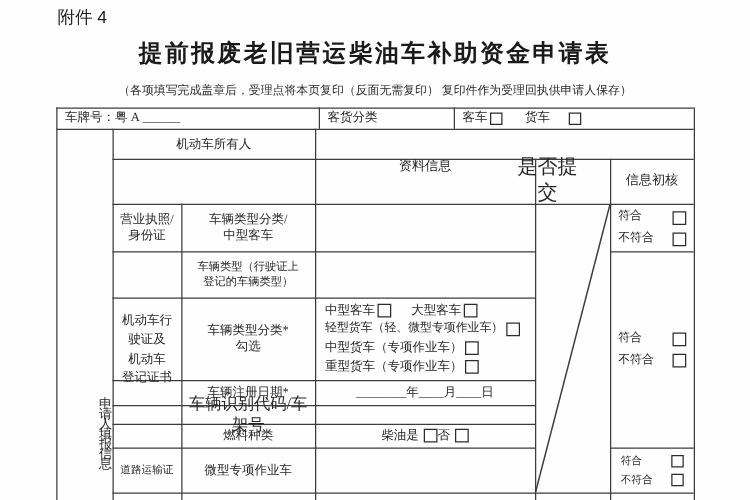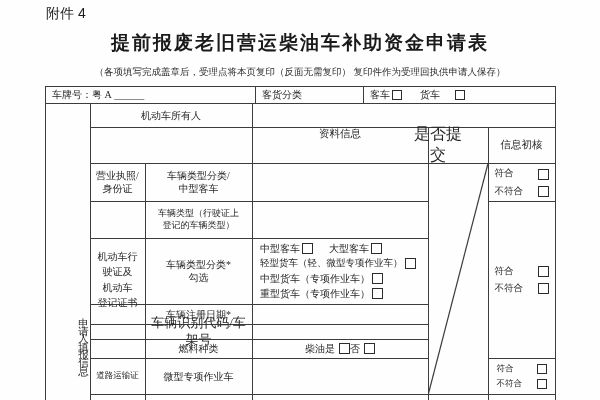--- a/index.html
+++ b/index.html
@@ -159,20 +159,23 @@
       </span>
     <span class="row" style="gap:2px">
         <span>重型货车（专项作业车）</span>
         <span class="cb"></span>
       </span>
   </div>
 
   <div class="cell" style="left:145px;top:304px;width:107px;height:20px">
     <span>车辆注册日期*</span>
   </div>
+  <div class="cell" style="left:252px;top:304px;width:176px;height:20px">
+    <span>________年____月____日</span>
+  </div>
 
   <div class="cell" style="left:145px;top:324px;width:107px;height:15px;font-size:13px">
     <span>车辆识别代码/车架号</span>
   </div>
   <div class="cell" style="left:252px;top:324px;width:176px;height:15px"></div>
 
   <div class="cell" style="left:145px;top:339px;width:107px;height:19px">
     <span>燃料种类</span>
   </div>
   <div class="cell" style="left:252px;top:339px;width:176px;height:19px">

